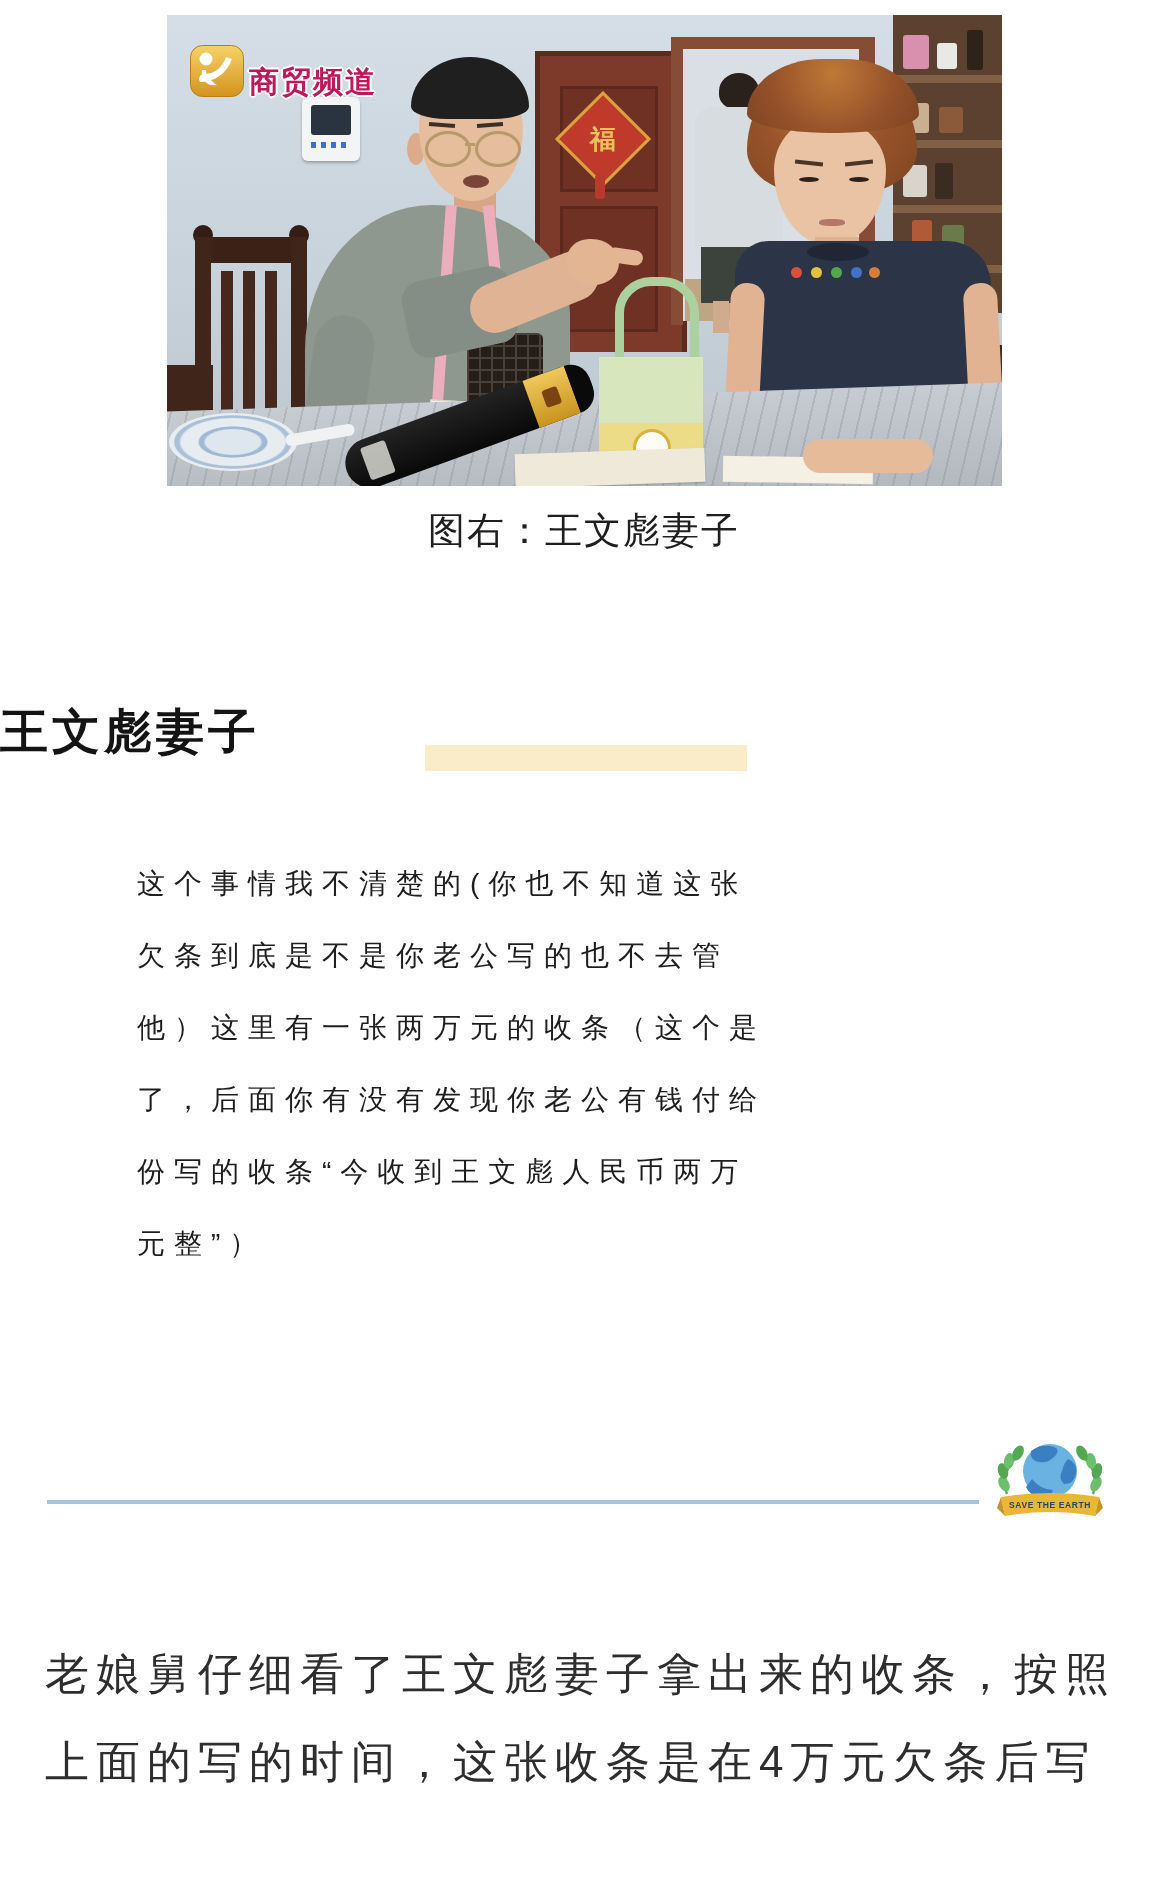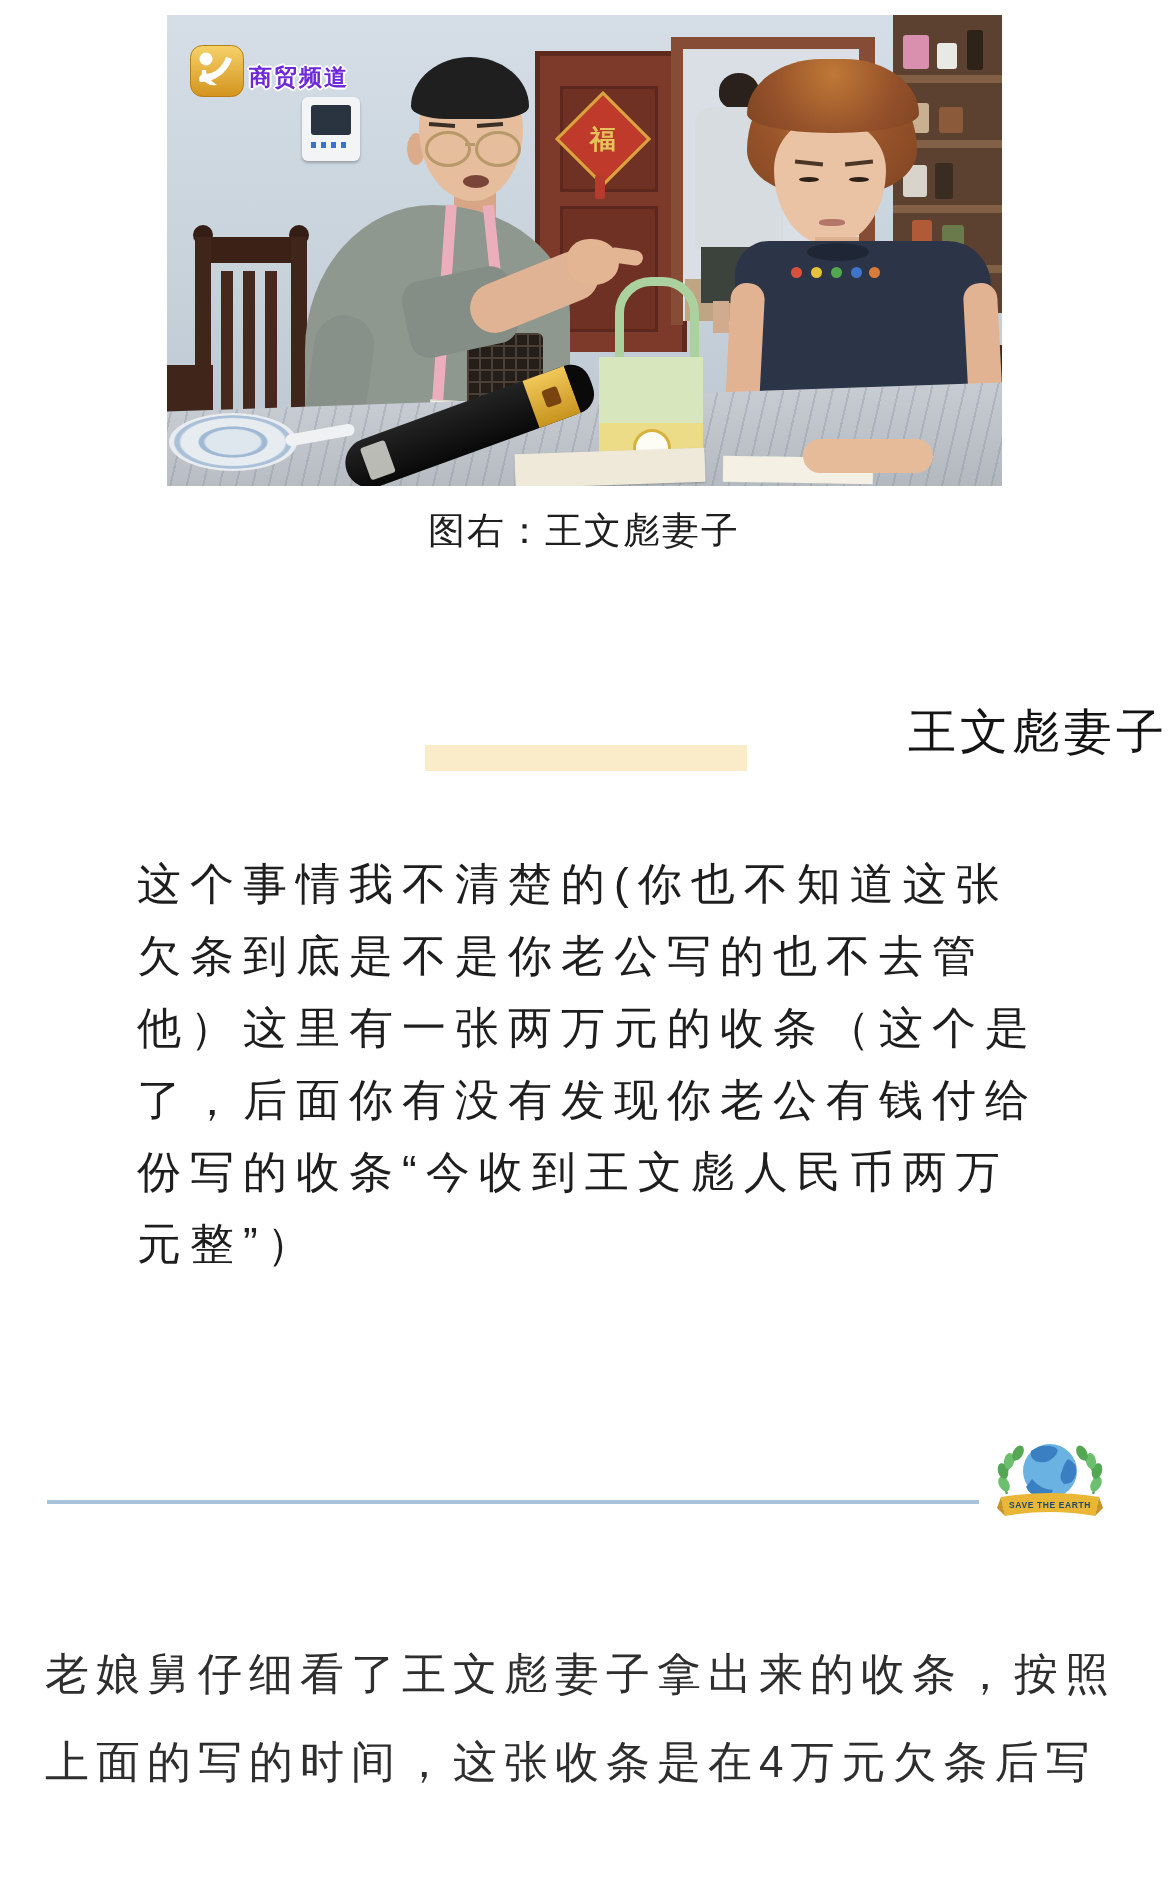--- a/index.html
+++ b/index.html
@@ -104,28 +104,28 @@
   .paper2{left:556px;top:442px;width:150px;height:26px;background:#f4f0e4;transform:rotate(1deg);}
   .mic{left:172px;top:387px;width:260px;height:50px;border-radius:25px;transform:rotate(-20deg);
        background:linear-gradient(180deg,#232323,#090909);}
   .mic-label{position:absolute;left:20px;top:8px;width:26px;height:34px;background:#d8d8d2;opacity:.85;border-radius:3px;}
   .mic-band{position:absolute;left:196px;top:0;width:44px;height:50px;
             background:linear-gradient(180deg,#f0c85a,#c8941f);}
   .mic-band::after{content:"";position:absolute;left:14px;top:16px;width:16px;height:18px;background:#7a4410;border-radius:3px;}
   .mic-tip{position:absolute;right:0;top:0;width:20px;height:50px;border-radius:0 25px 25px 0;background:#0a0a0a;}
   
   .logo-ic{left:23px;top:30px;width:54px;height:52px;}
-  .logo-tx{left:82px;top:47px;font-size:23px;font-weight:800;color:#6d28d9;letter-spacing:2px;white-space:nowrap;
+  .logo-tx{left:82px;top:47px;font-size:30px;font-weight:800;color:#be185d;letter-spacing:2px;white-space:nowrap;
            text-shadow:-2px 0 0 #fff,2px 0 0 #fff,0 -2px 0 #fff,0 2px 0 #fff,-1px -1px 0 #fff,1px 1px 0 #fff,-1px 1px 0 #fff,1px -1px 0 #fff;text-align:center;}
 
   
   .caption{left:0;top:506px;width:1168px;text-align:center;font-size:37px;color:#1f1f1f;letter-spacing:2px;}
   .hl-bar{left:425px;top:745px;width:322px;height:26px;background:#faecc8;}
-  .heading{left:0;top:700px;width:1168px;text-align:right;font-size:48px;font-weight:400;color:#141414;letter-spacing:4px;}
-  .quote{left:137px;top:848px;width:960px;font-size:44px;line-height:72px;letter-spacing:9px;color:#1e1e1e;}
+  .heading{left:0;top:700px;width:1168px;text-align:left;font-size:48px;font-weight:700;color:#141414;letter-spacing:4px;}
+  .quote{left:137px;top:848px;width:960px;font-size:28px;line-height:72px;letter-spacing:9px;color:#1e1e1e;}
   .divider{left:47px;top:1500px;width:932px;height:4px;background:#a7c4da;}
   .earth{left:993px;top:1438px;width:114px;height:84px;}
   .bodytext{left:45px;top:1630px;width:1110px;font-size:44px;line-height:88px;letter-spacing:7px;color:#2e2e2e;}
 </style>
 </head>
 <body>
 
 <div class="abs" id="photo">
   <div class="abs wall"></div>
 

